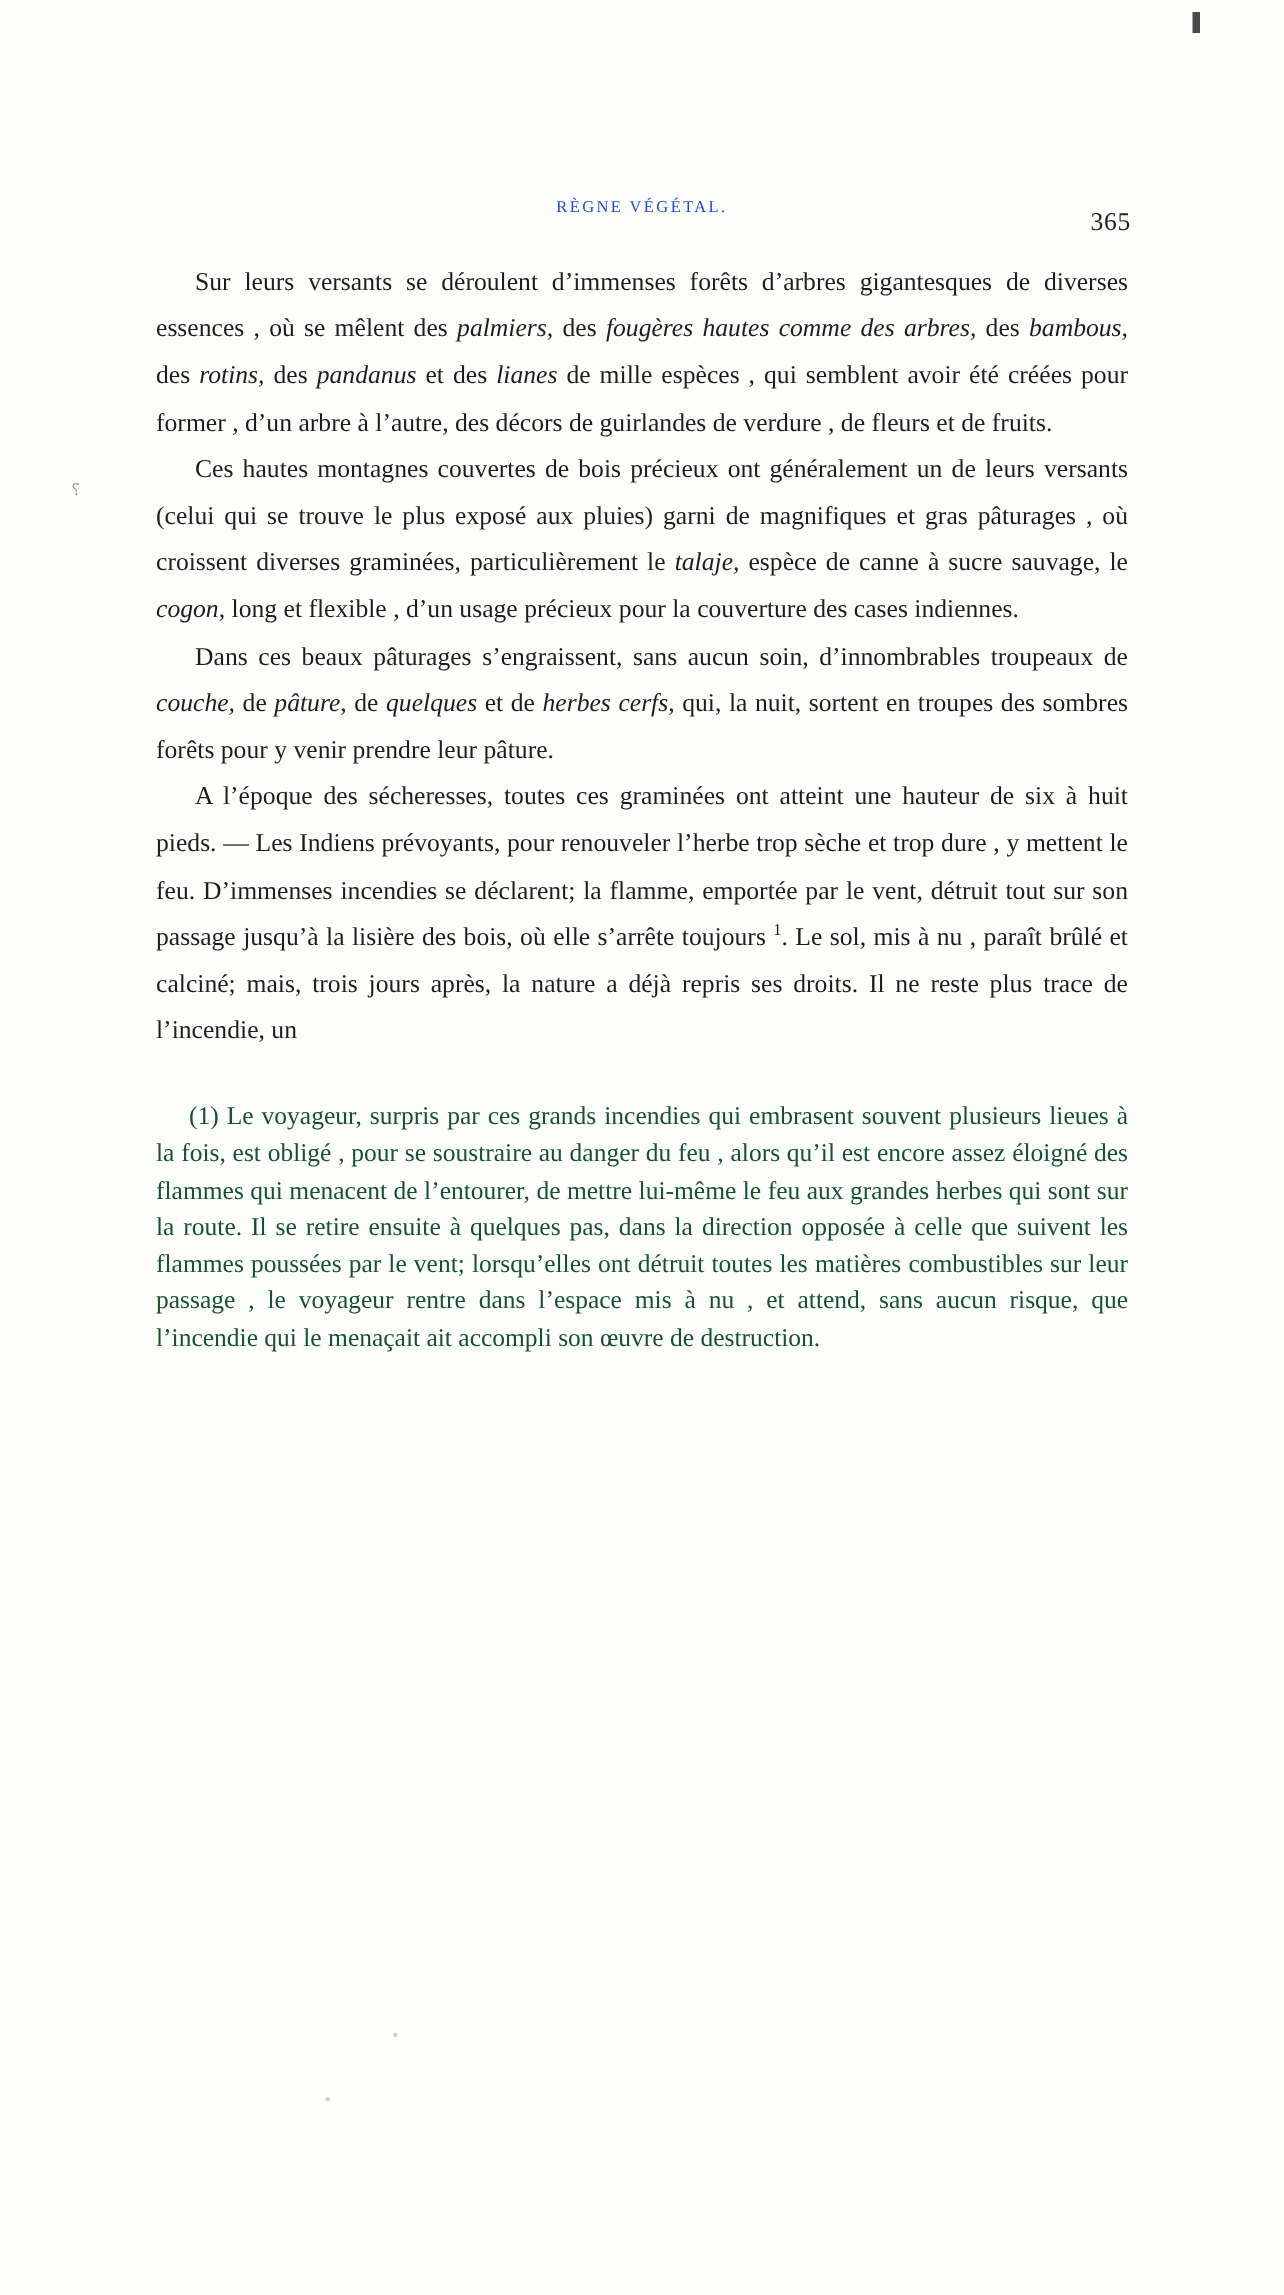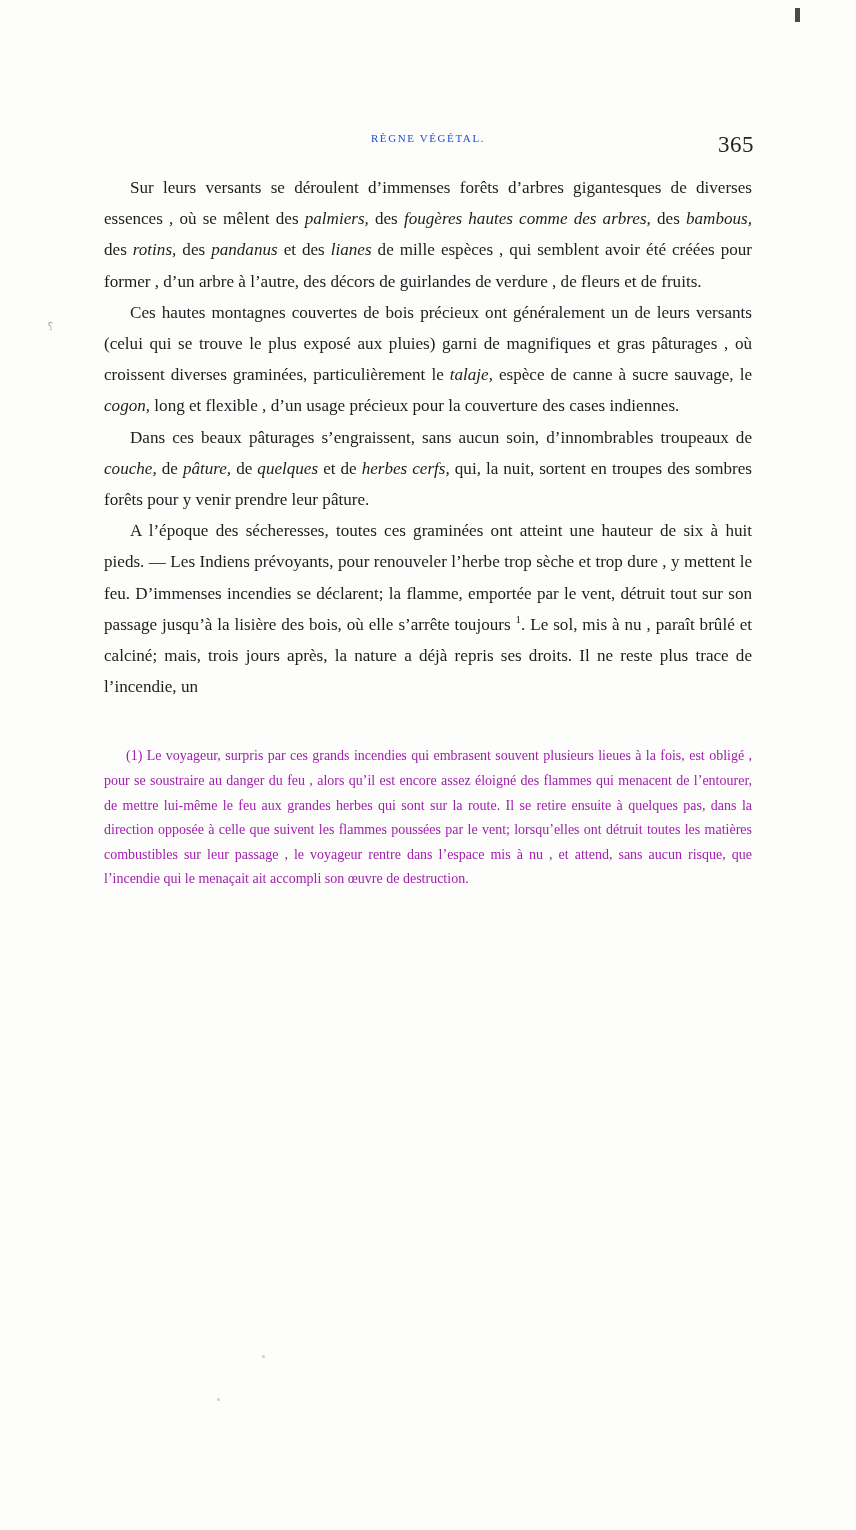--- a/index.html
+++ b/index.html
@@ -57,21 +57,21 @@
     letter-spacing: 1.6px;
     color: #1d4ed8;
     font-variant: small-caps;
     text-transform: uppercase;
     font-family: "Liberation Serif", serif;
   }
   .page-number {
     position: absolute;
     right: -2px;
     bottom: 0;
-    font-size: 23px;
+    font-size: 17px;
     letter-spacing: .5px;
     color: #232323;
   }
   .body-text {
     margin-top: 14px;
     font-size: 17.1px;
     line-height: 31.2px;
     text-align: justify;
     color: #1d1d1d;
   }
@@ -84,25 +84,25 @@
   }
   .body-text i {
     font-style: italic;
   }
   sup.fnref {
     font-size: 11px;
     vertical-align: super;
     line-height: 0;
   }
   .footnote {
-    margin-top: 42px;
-    font-size: 14px;
+    margin-top: 30px;
+    font-size: 17px;
     line-height: 24.6px;
     text-align: justify;
-    color: #a21caf;
+    color: #14532d;
   }
   .footnote p {
     margin: 0;
     text-indent: 22px;
   }
   .smudge {
     position: absolute;
     width: 3px; height: 3px;
     border-radius: 50%;
     background: #cfcfc8;

